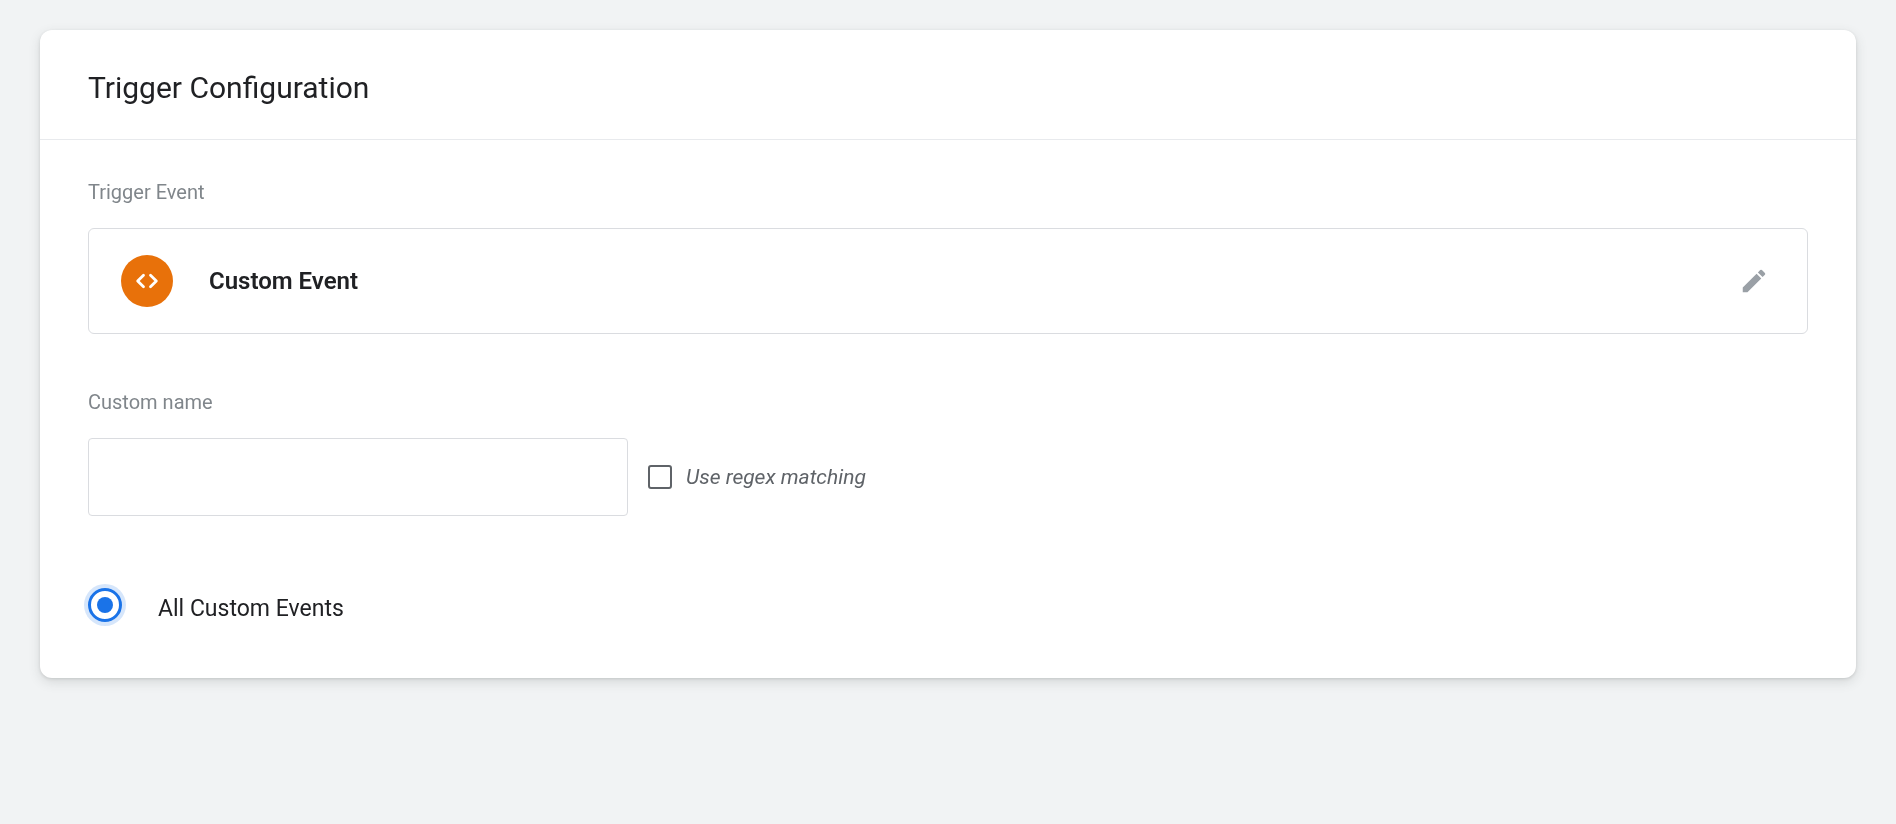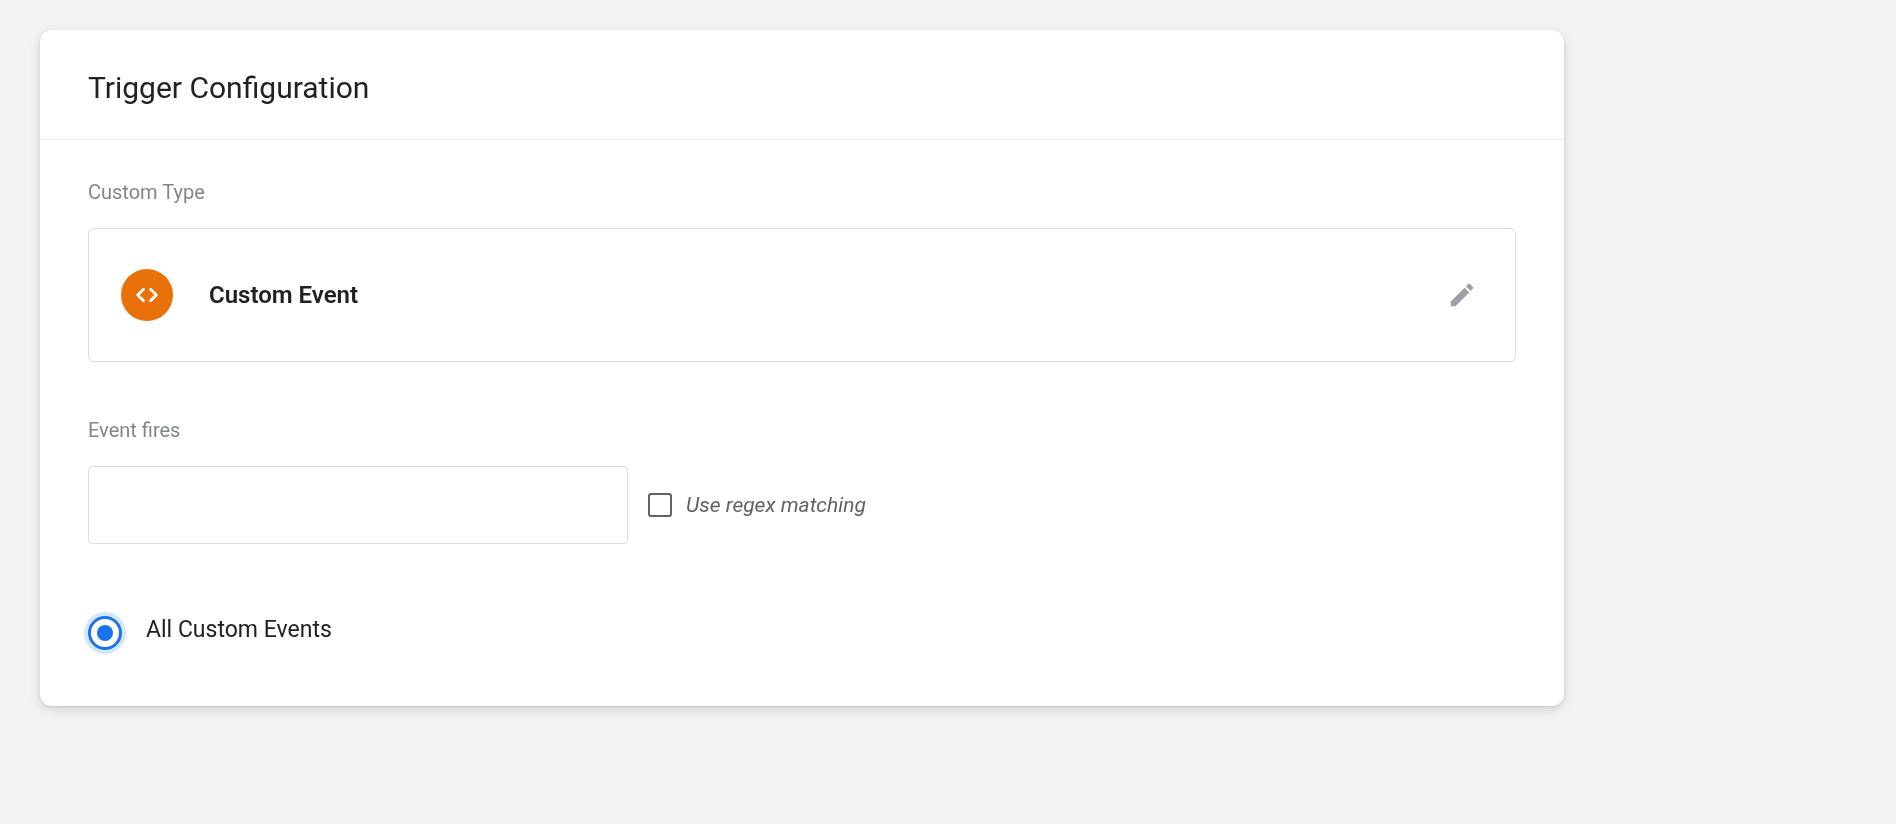--- a/index.html
+++ b/index.html
@@ -10,21 +10,21 @@
     height: 824px;
     background: #f1f3f4;
     font-family: 'Google Sans', Roboto, 'Helvetica Neue', Arial, sans-serif;
     color: #202124;
     -webkit-font-smoothing: antialiased;
   }
   .card {
     position: absolute;
     left: 40px;
     top: 30px;
-    width: 1524px;
+    width: 1816px;
     background: #ffffff;
     border-radius: 12px;
     box-shadow: 0 1px 3px rgba(60,64,67,0.15), 0 4px 12px rgba(60,64,67,0.15);
   }
   .card-header {
     padding: 40px 48px 34px 48px;
     border-bottom: 1px solid #e8eaed;
   }
   .card-title {
     font-size: 30px;
@@ -36,21 +36,21 @@
     padding: 40px 48px 56px 48px;
   }
   .section-label {
     font-size: 20px;
     color: #80868b;
     margin-bottom: 24px;
   }
   .type-row {
     border: 1px solid #dadce0;
     border-radius: 6px;
-    padding: 40px 32px;
+    padding: 26px 32px;
     display: flex;
     align-items: center;
     justify-content: space-between;
     margin-bottom: 56px;
   }
   .type-left {
     display: flex;
     align-items: center;
     gap: 36px;
   }
@@ -115,22 +115,22 @@
     color: #80868b;
     margin-bottom: 26px;
   }
   .radio-row {
     display: flex;
     align-items: center;
     gap: 64px;
   }
   .radio-item {
     display: flex;
-    align-items: flex-start;
-    gap: 24px;
+    align-items: flex-end;
+    gap: 36px;
     cursor: pointer;
   }
   .radio-outer {
     width: 34px;
     height: 34px;
     border-radius: 50%;
     display: flex;
     align-items: center;
     justify-content: center;
   }
@@ -154,42 +154,42 @@
 </style>
 </head>
 <body>
 
 <div class="card">
   <div class="card-header">
     <div class="card-title">Trigger Configuration</div>
   </div>
   <div class="card-body">
 
-    <div class="section-label">Custom Type</div>
+    <div class="section-label">Trigger Event</div>
 
     <div class="type-row">
       <div class="type-left">
         <div class="type-icon">
           <svg width="28" height="28" viewBox="0 0 24 24" fill="none" stroke="#ffffff" stroke-width="2.4" stroke-linecap="round" stroke-linejoin="round">
             <polyline points="9 7 4 12 9 17"></polyline>
             <polyline points="15 7 20 12 15 17"></polyline>
           </svg>
         </div>
         <div class="type-name">Custom Event</div>
       </div>
       <button class="edit-btn">
         <span>
           <svg width="30" height="30" viewBox="0 0 24 24" fill="#9aa0a6">
             <path d="M3 17.25V21h3.75l11.06-11.06-3.75-3.75L3 17.25zM20.71 7.04a1 1 0 0 0 0-1.41l-2.34-2.34a1 1 0 0 0-1.41 0l-1.83 1.83 3.75 3.75 1.83-1.83z"></path>
           </svg>
         </span>
       </button>
     </div>
 
-    <div class="section-label">Event fires</div>
+    <div class="section-label">Custom name</div>
     <div class="event-row">
       <input class="event-input" type="text" value="" style="">
       <label class="chk-wrap">
         <span class="chk"></span>
         <span class="chk-label">Use regex matching</span>
       </label>
     </div>
 
     <div class="radio-row">
       <div class="radio-item">

